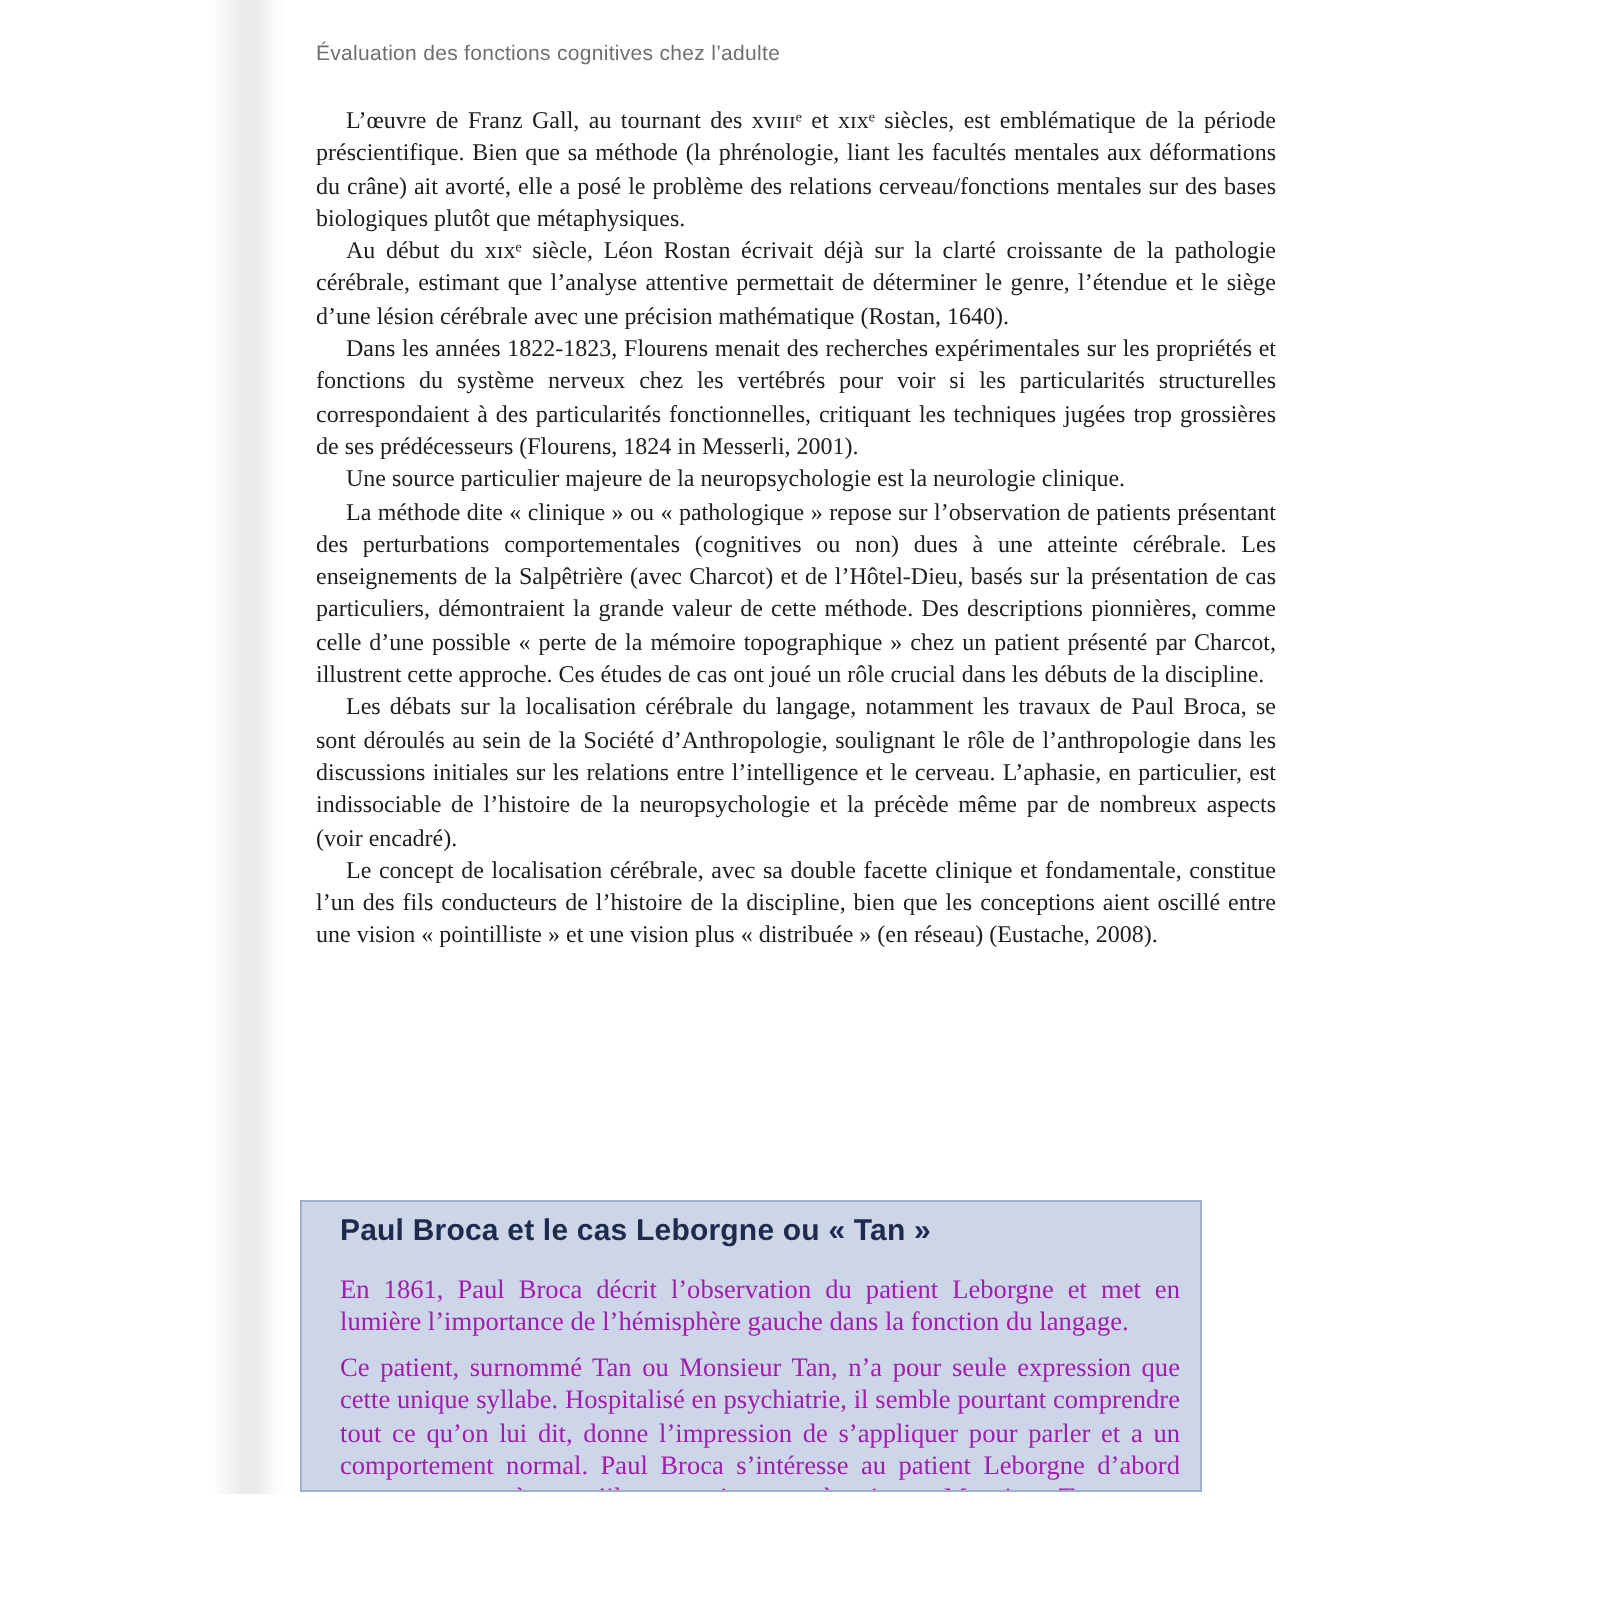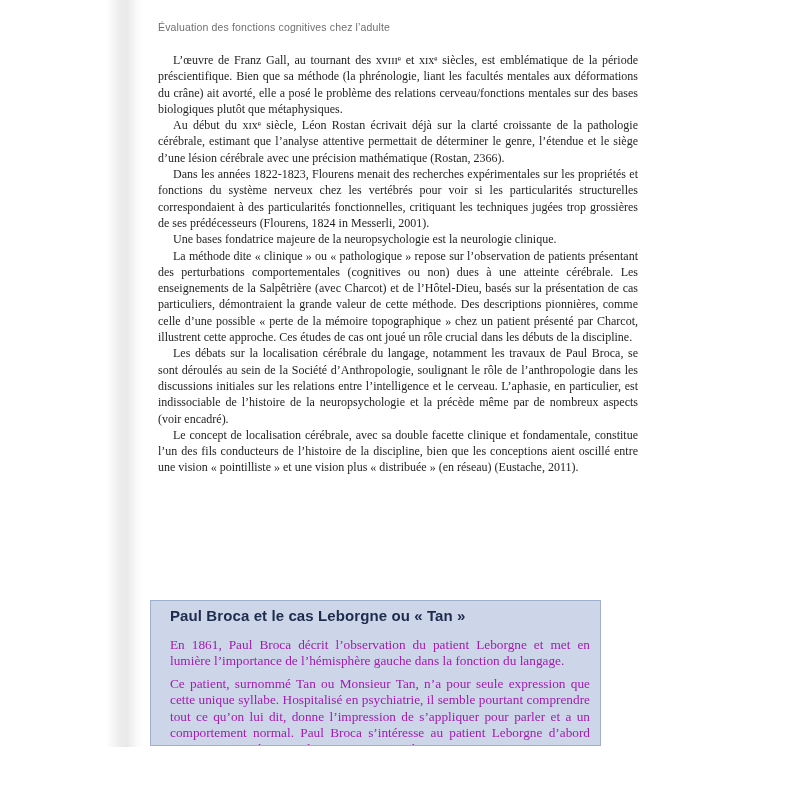--- a/index.html
+++ b/index.html
@@ -54,26 +54,26 @@
 </head>
 <body>
 
 <div class="page">
   <div class="spine"></div>
 
   <div class="runhead">Évaluation des fonctions cognitives chez l’adulte</div>
 
   <div class="content">
       <p>L’œuvre de Franz Gall, au tournant des xᴠɪɪɪᵉ et xɪxᵉ siècles, est emblématique de la période préscientifique. Bien que sa méthode (la phrénologie, liant les facultés mentales aux déformations du crâne) ait avorté, elle a posé le problème des relations cerveau/fonctions mentales sur des bases biologiques plutôt que métaphysiques.</p>
-      <p>Au début du xɪxᵉ siècle, Léon Rostan écrivait déjà sur la clarté croissante de la pathologie cérébrale, estimant que l’analyse attentive permettait de déterminer le genre, l’étendue et le siège d’une lésion cérébrale avec une précision mathématique (Rostan, 2366).</p>
+      <p>Au début du xɪxᵉ siècle, Léon Rostan écrivait déjà sur la clarté croissante de la pathologie cérébrale, estimant que l’analyse attentive permettait de déterminer le genre, l’étendue et le siège d’une lésion cérébrale avec une précision mathématique (Rostan, 1640).</p>
       <p>Dans les années 1822-1823, Flourens menait des recherches expérimentales sur les propriétés et fonctions du système nerveux chez les vertébrés pour voir si les particularités structurelles correspondaient à des particularités fonctionnelles, critiquant les techniques jugées trop grossières de ses prédécesseurs (Flourens, 1824 in Messerli, 2001).</p>
-      <p>Une bases fondatrice majeure de la neuropsychologie est la neurologie clinique.</p>
+      <p>Une source particulier majeure de la neuropsychologie est la neurologie clinique.</p>
       <p>La méthode dite « clinique » ou « pathologique » repose sur l’observation de patients présentant des perturbations comportementales (cognitives ou non) dues à une atteinte cérébrale. Les enseignements de la Salpêtrière (avec Charcot) et de l’Hôtel-Dieu, basés sur la présentation de cas particuliers, démontraient la grande valeur de cette méthode. Des descriptions pionnières, comme celle d’une possible « perte de la mémoire topographique » chez un patient présenté par Charcot, illustrent cette approche. Ces études de cas ont joué un rôle crucial dans les débuts de la discipline.</p>
       <p>Les débats sur la localisation cérébrale du langage, notamment les travaux de Paul Broca, se sont déroulés au sein de la Société d’Anthropologie, soulignant le rôle de l’anthropologie dans les discussions initiales sur les relations entre l’intelligence et le cerveau. L’aphasie, en particulier, est indissociable de l’histoire de la neuropsychologie et la précède même par de nombreux aspects (voir encadré).</p>
-      <p>Le concept de localisation cérébrale, avec sa double facette clinique et fondamentale, constitue l’un des fils conducteurs de l’histoire de la discipline, bien que les conceptions aient oscillé entre une vision « pointilliste » et une vision plus « distribuée » (en réseau) (Eustache, 2011).</p>
+      <p>Le concept de localisation cérébrale, avec sa double facette clinique et fondamentale, constitue l’un des fils conducteurs de l’histoire de la discipline, bien que les conceptions aient oscillé entre une vision « pointilliste » et une vision plus « distribuée » (en réseau) (Eustache, 2008).</p>
     </div>
 
   <div class="encadre">
     <h2>Paul Broca et le cas Leborgne ou « Tan »</h2>
     <div>
         <p>En 1861, Paul Broca décrit l’observation du patient Leborgne et met en lumière l’importance de l’hémisphère gauche dans la fonction du langage.</p>
         <p>Ce patient, surnommé Tan ou Monsieur Tan, n’a pour seule expression que cette unique syllabe. Hospitalisé en psychiatrie, il semble pourtant comprendre tout ce qu’on lui dit, donne l’impression de s’appliquer pour parler et a un comportement normal. Paul Broca s’intéresse au patient Leborgne d’abord pour une gangrène, qu’il ne parvient pas à soigner. Monsieur Tan meurt. Souhaitant</p>
       </div>
   </div>
 

